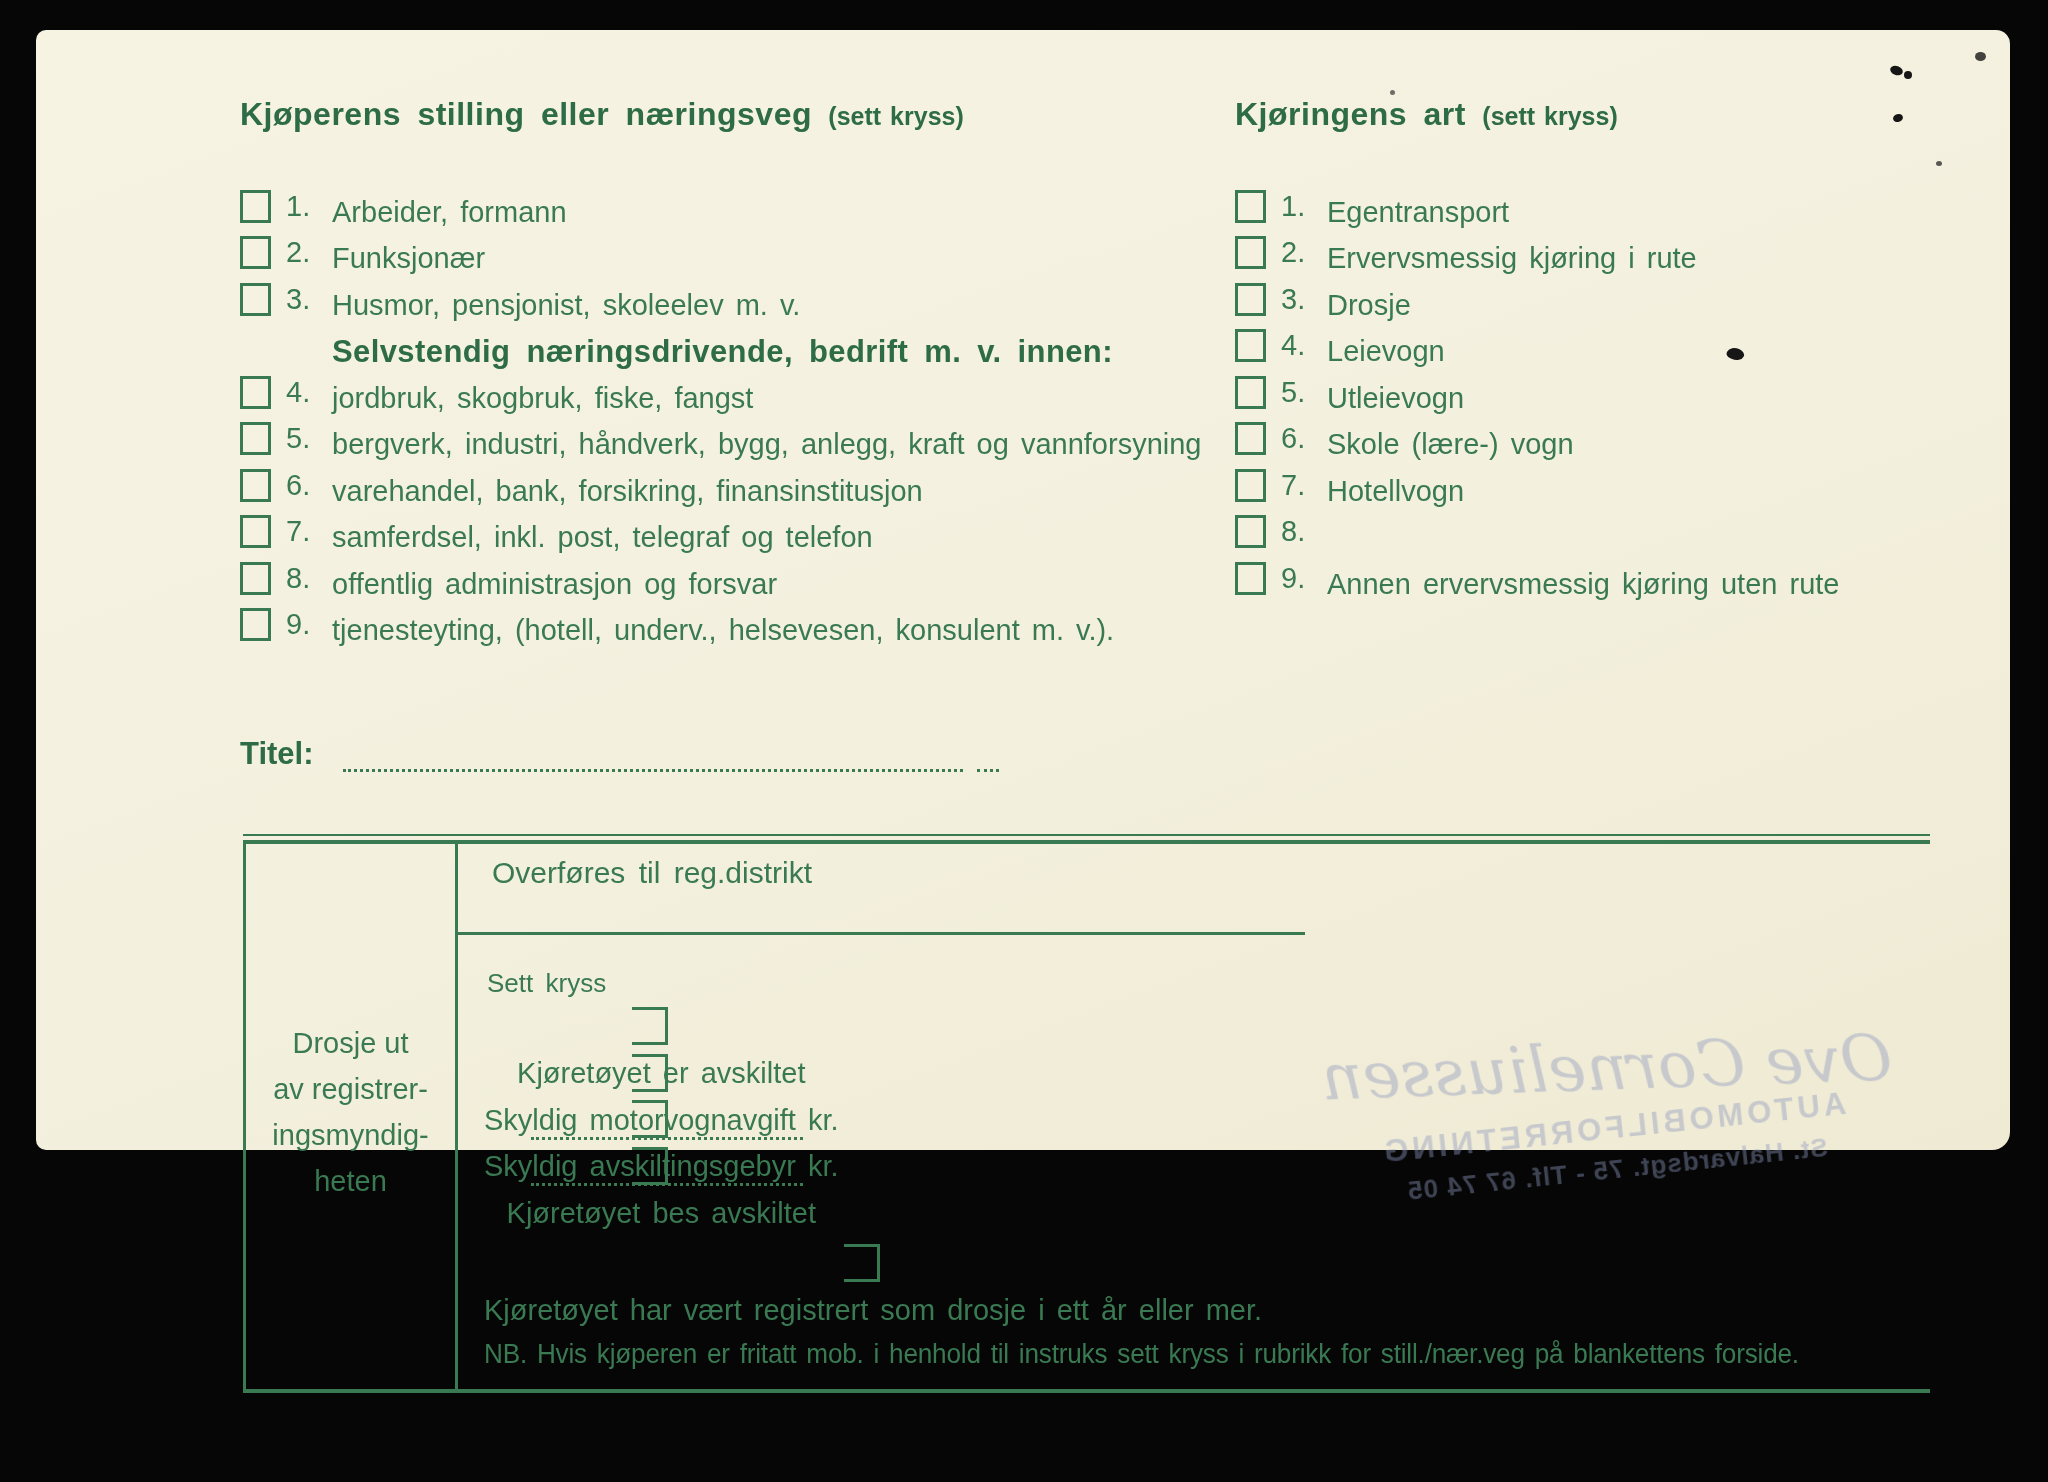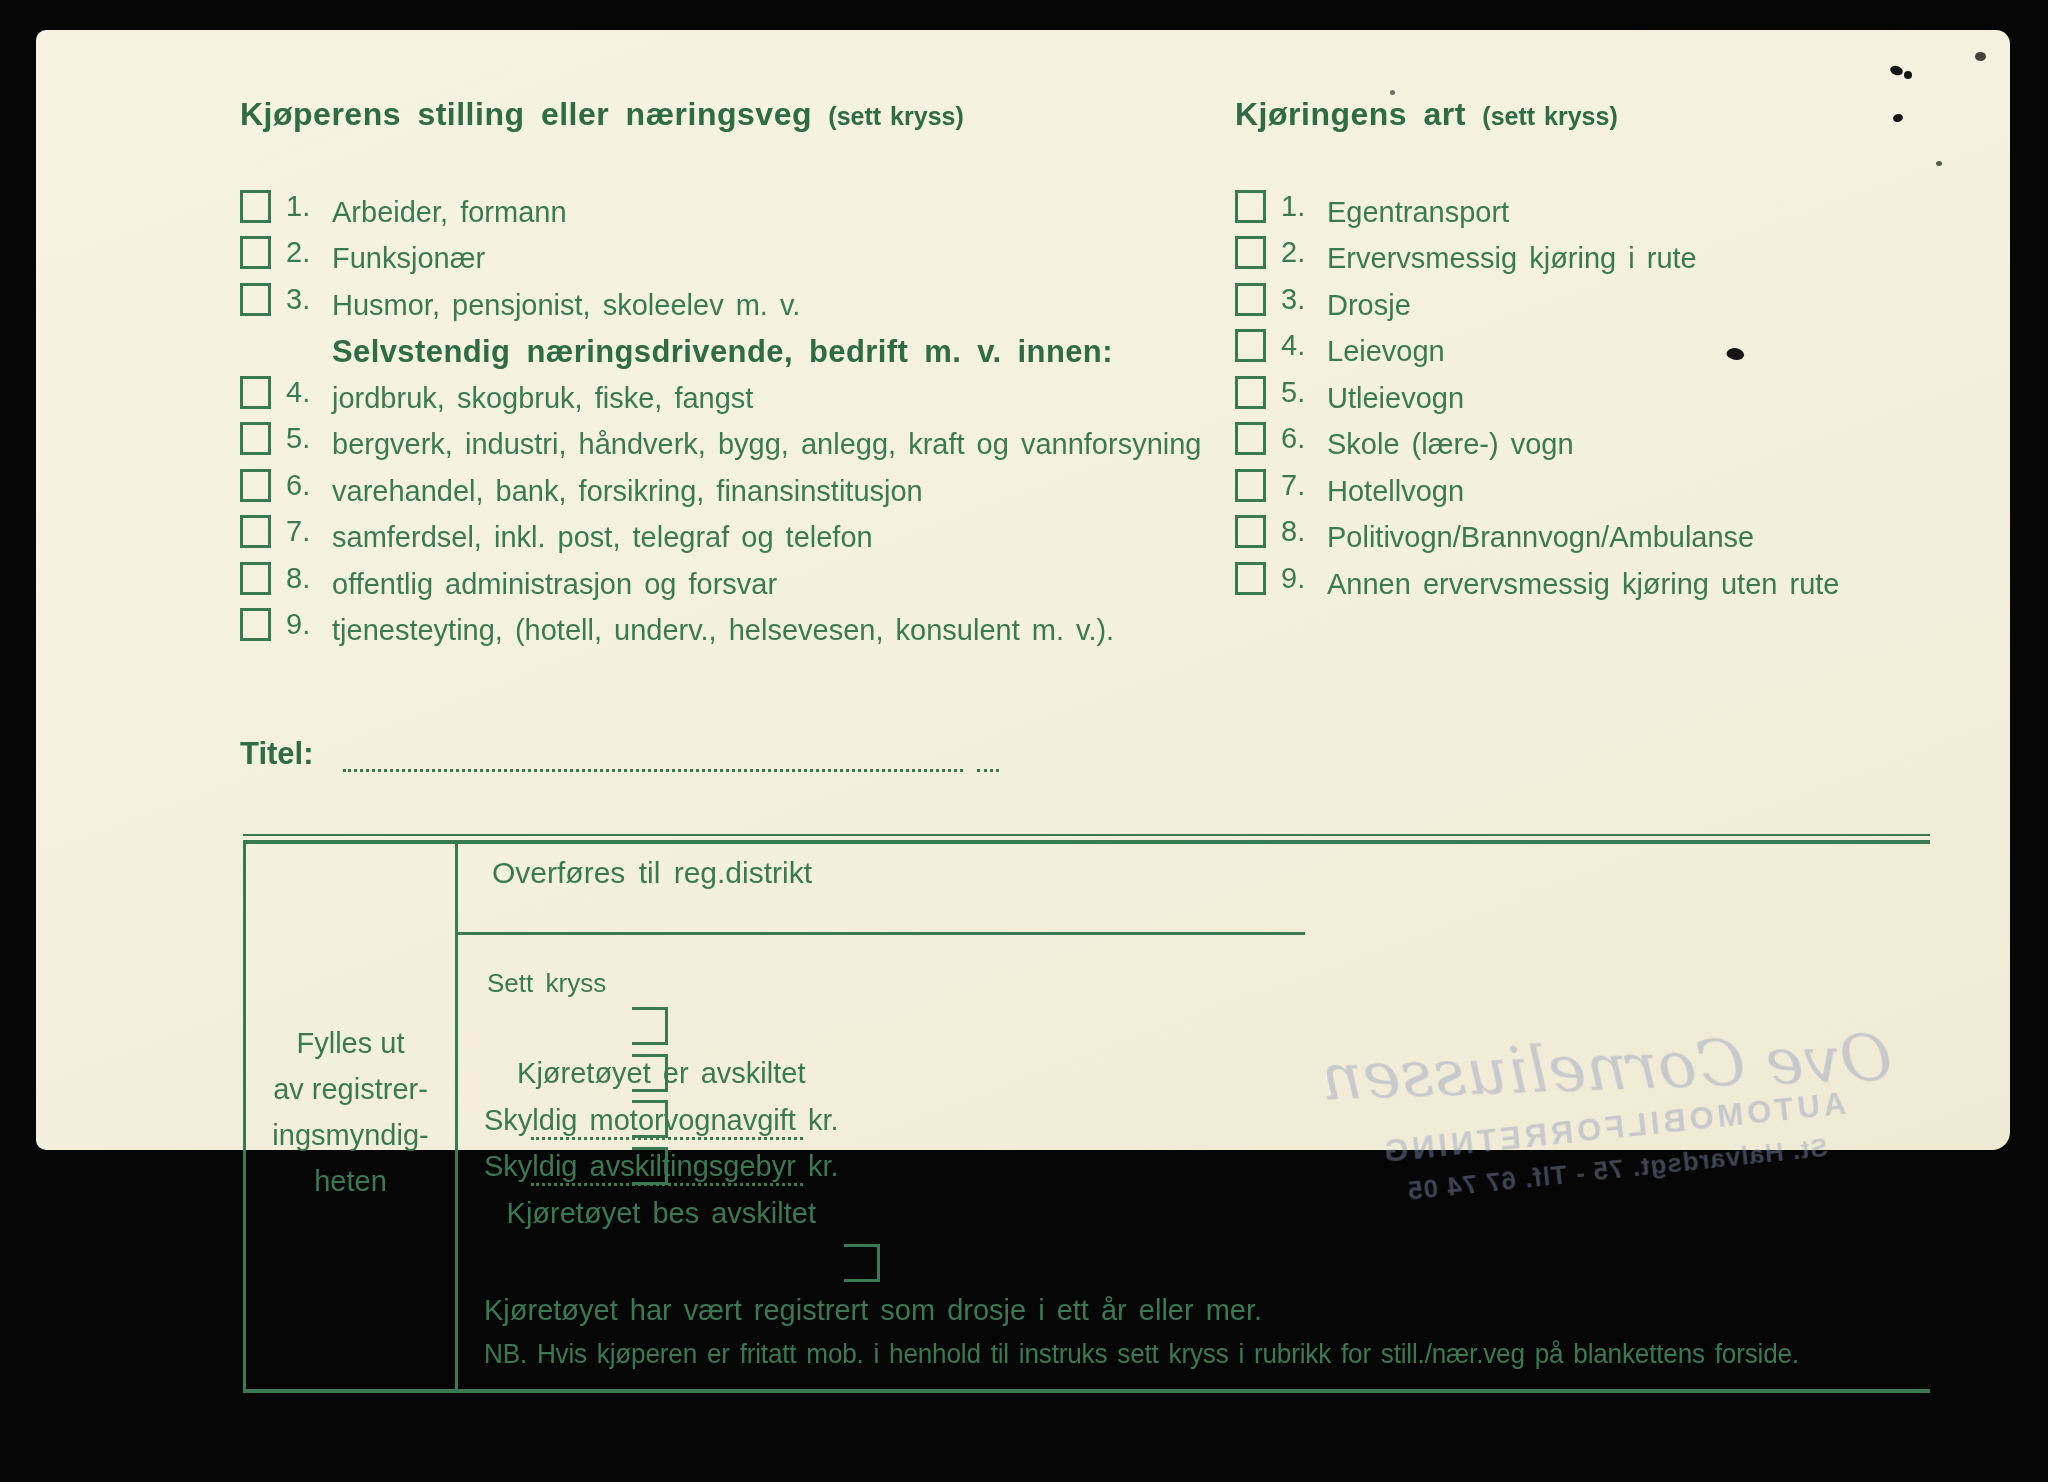--- a/index.html
+++ b/index.html
@@ -220,21 +220,20 @@
 
       <div class="row">
         <span class="cbox"></span>
         <span class="num">7.</span>
         <span class="lbl">Hotellvogn</span>
       </div>
 
       <div class="row">
         <span class="cbox"></span>
         <span class="num">8.</span>
-        <span class="lbl">Politivogn/Brannvogn/Ambulanse</span>
       </div>
 
       <div class="row">
         <span class="cbox"></span>
         <span class="num">9.</span>
         <span class="lbl">Annen ervervsmessig kjøring uten rute</span>
       </div>
 
   </div>
 
@@ -242,21 +241,21 @@
     <span class="titel-lbl">Titel:</span>
     <span class="dotline titel-dots"></span>
     <span class="dotline titel-dots2"></span>
   </div>
 
   <div class="regbox">
     <div class="divider"></div>
 
     <div class="side-label">
 
-        <div class="sl-line">Fylles ut</div>
+        <div class="sl-line">Drosje ut</div>
 
         <div class="sl-line">av registrer-</div>
 
         <div class="sl-line">ingsmyndig-</div>
 
         <div class="sl-line">heten</div>
 
     </div>
 
     <div class="bx-title">Overføres til reg.distrikt</div>

